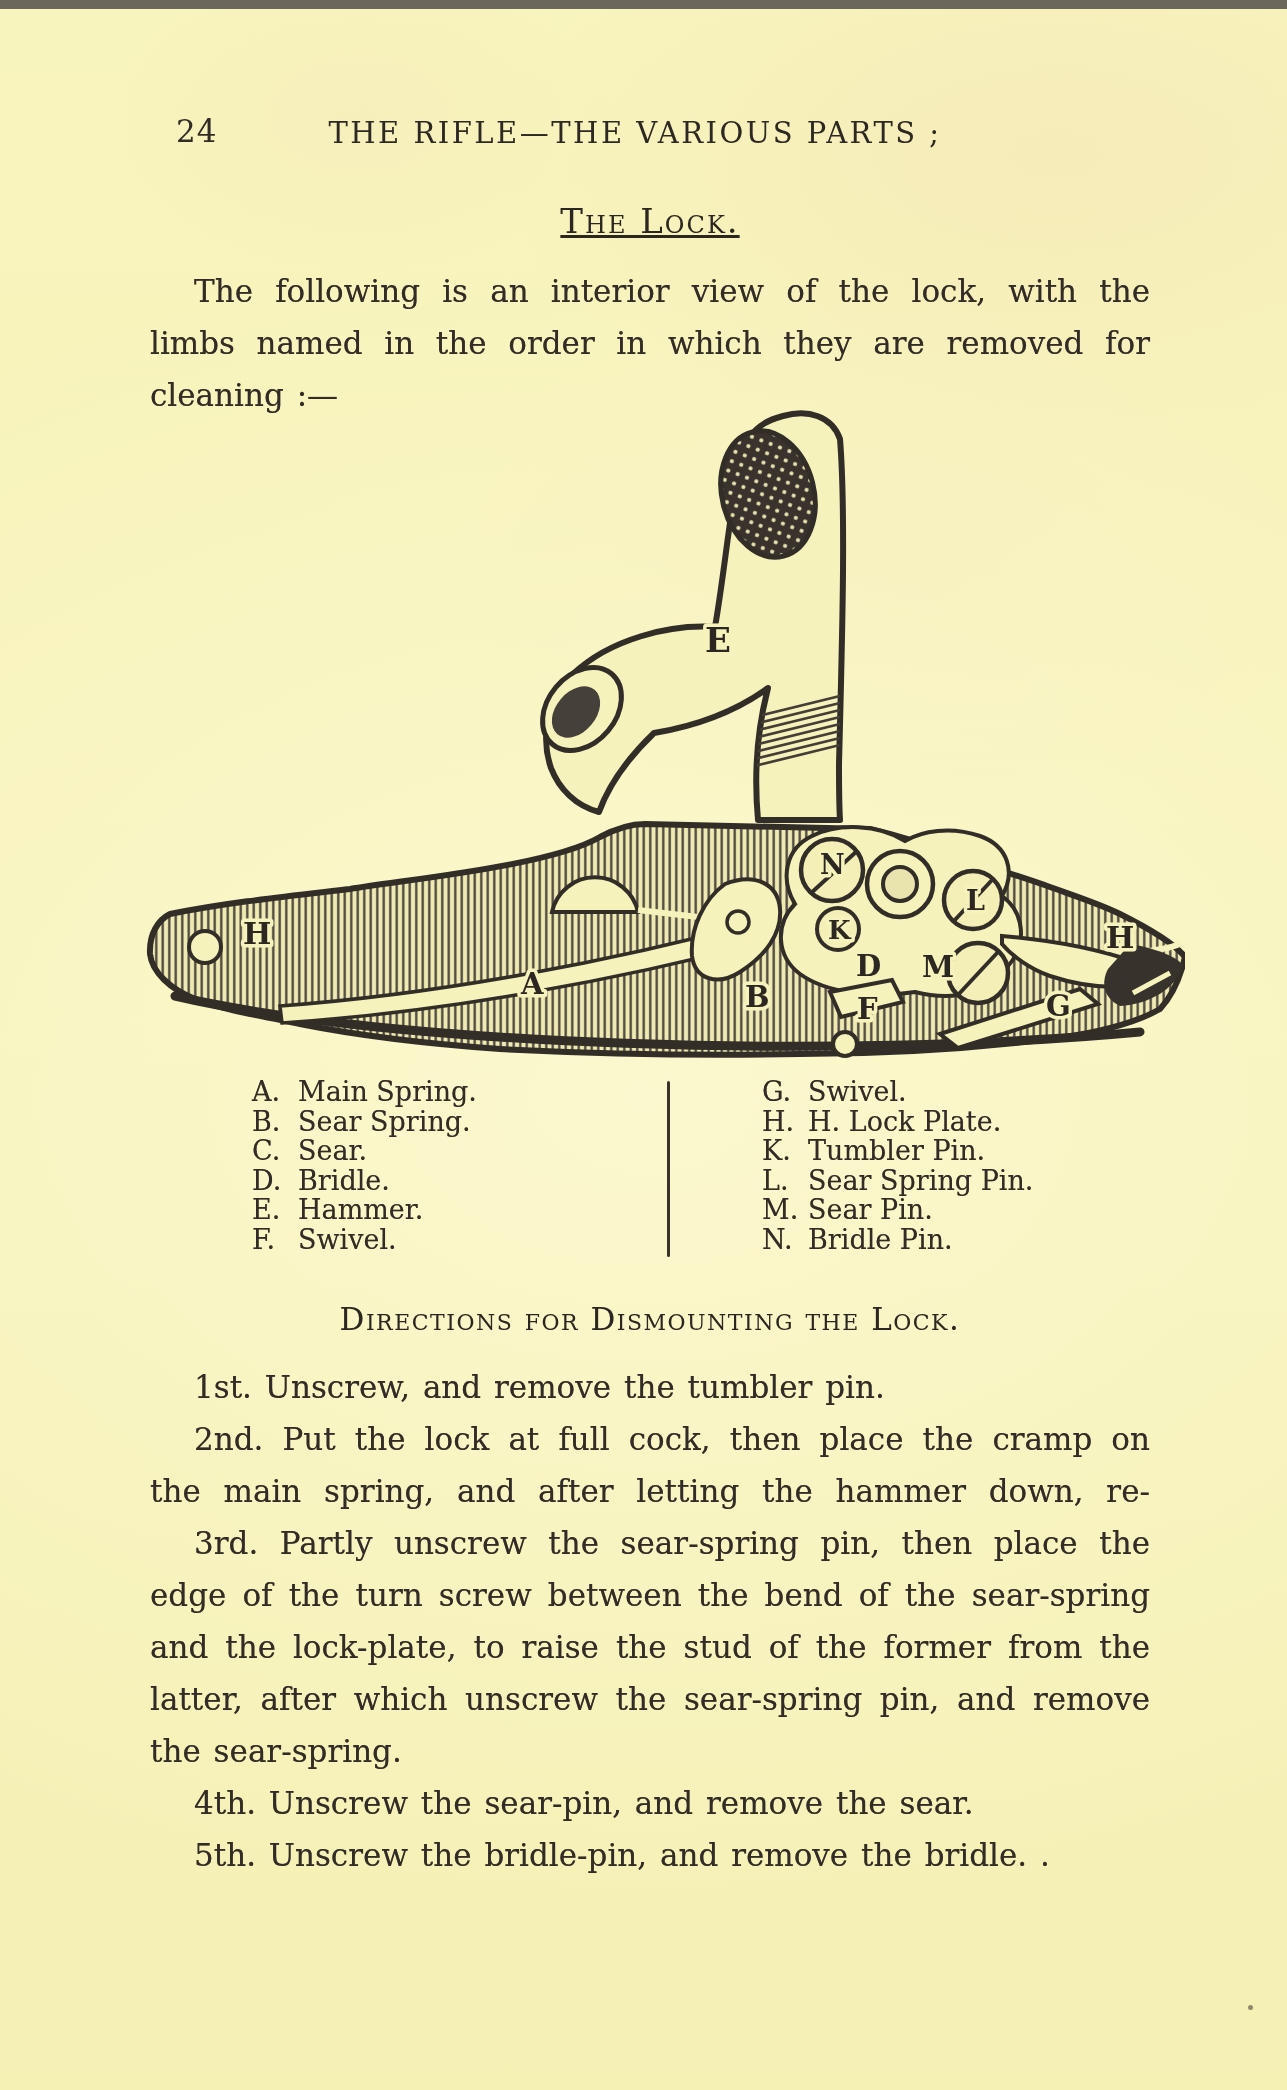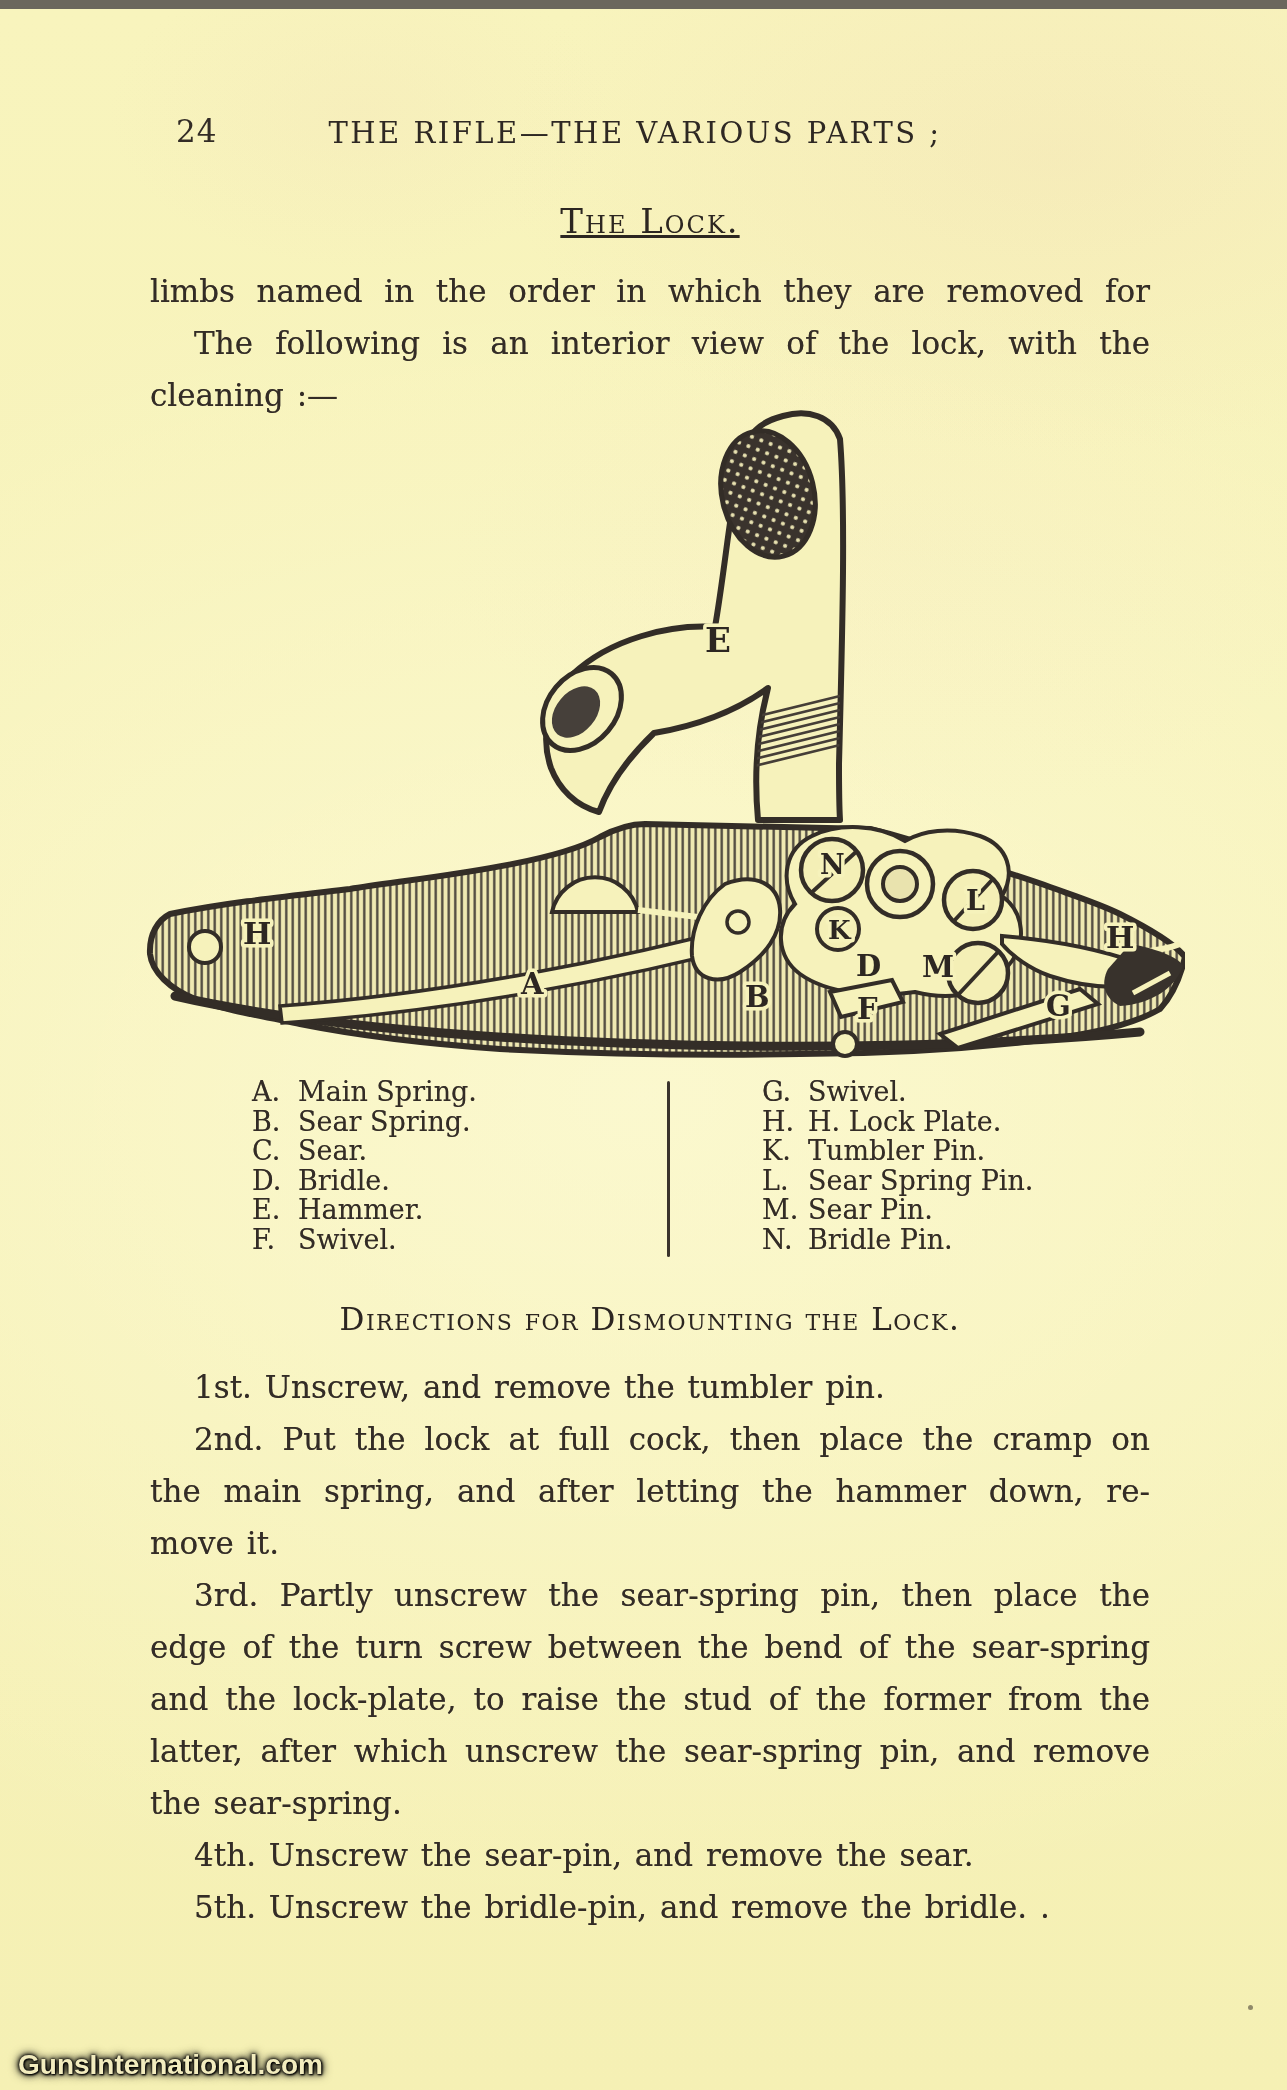--- a/index.html
+++ b/index.html
@@ -54,22 +54,22 @@
 <body>
 
 <div class="page">
 
   <div class="abs pageno">24</div>
   <div class="abs running-title">THE RIFLE—THE VARIOUS PARTS ;</div>
 
   <div class="abs section-title">The Lock.</div>
 
   <div class="abs textcol intro">
+    <div class="bline first fj">The following is an interior view of the lock, with the</div>
     <div class="bline fj">limbs named in the order in which they are removed for</div>
-    <div class="bline first fj">The following is an interior view of the lock, with the</div>
     <div class="bline">cleaning :—</div>
   </div>
 
   <svg class="abs figure" viewBox="0 0 1045 725" width="1045" height="725">
     <defs>
       <pattern id="hatch" width="6.5" height="9" patternUnits="userSpaceOnUse">
         <rect width="6.5" height="9" fill="#efe9b2"></rect>
         <rect x="2.1" width="2.3" height="9" fill="#4b443c"></rect>
       </pattern>
       <pattern id="check" width="10" height="10" patternUnits="userSpaceOnUse" patternTransform="rotate(35)">
@@ -175,33 +175,31 @@
     <div class="row"><span class="k">M.</span><span>Sear Pin.</span></div>
     <div class="row"><span class="k">N.</span><span>Bridle Pin.</span></div>
   </div>
   <div class="abs textcol steps">
     <div class="step">
       <div class="bline first">1st. Unscrew, and remove the tumbler pin.</div>
     </div>
     <div class="step">
       <div class="bline first fj">2nd. Put the lock at full cock, then place the cramp on</div>
       <div class="bline fj">the main spring, and after letting the hammer down, re-</div>
-      <div class="bline">move it.</div>
     </div>
     <div class="step">
       <div class="bline first fj">3rd. Partly unscrew the sear-spring pin, then place the</div>
       <div class="bline fj">edge of the turn screw between the bend of the sear-spring</div>
       <div class="bline fj">and the lock-plate, to raise the stud of the former from the</div>
       <div class="bline fj">latter, after which unscrew the sear-spring pin, and remove</div>
       <div class="bline">the sear-spring.</div>
     </div>
     <div class="step">
       <div class="bline first">4th. Unscrew the sear-pin, and remove the sear.</div>
     </div>
     <div class="step">
       <div class="bline first">5th. Unscrew the bridle-pin, and remove the bridle. .</div>
     </div>
   </div>
 
-  <div class="abs watermark">GunsInternational.com</div>
   <div class="abs bottom-edge"></div>
   <div class="abs speck" style="left:1248px;top:1996px;"></div>
 </div>
 
 </body></html>

